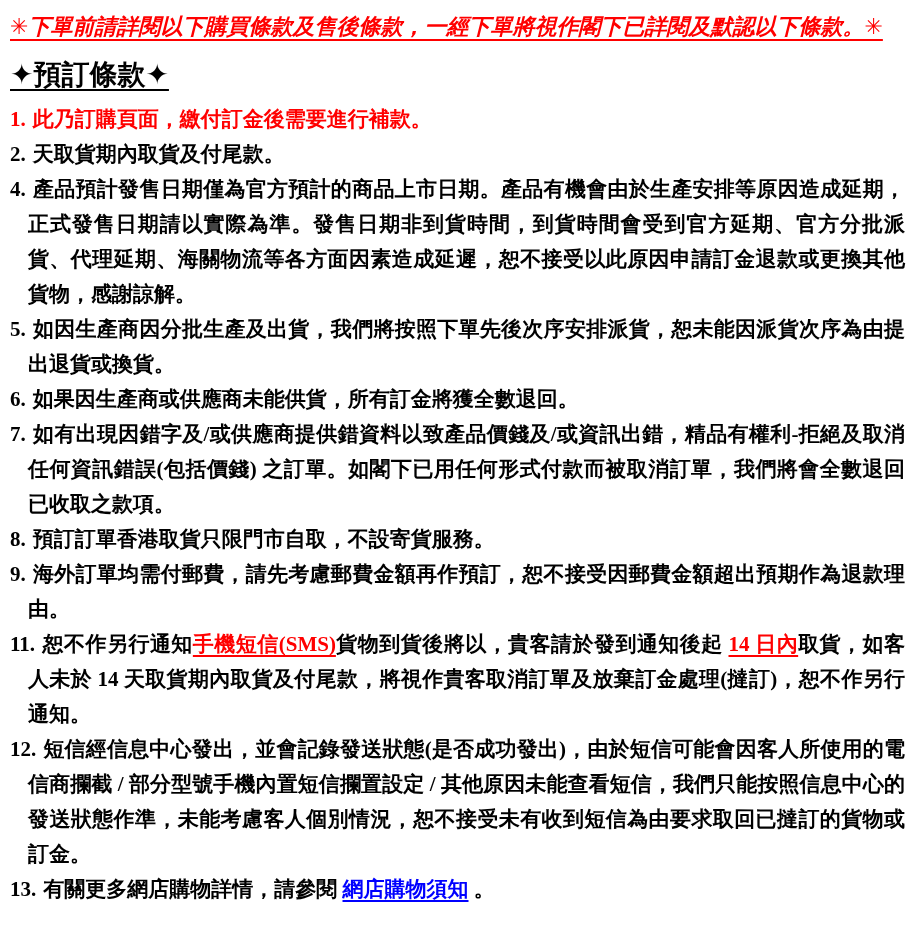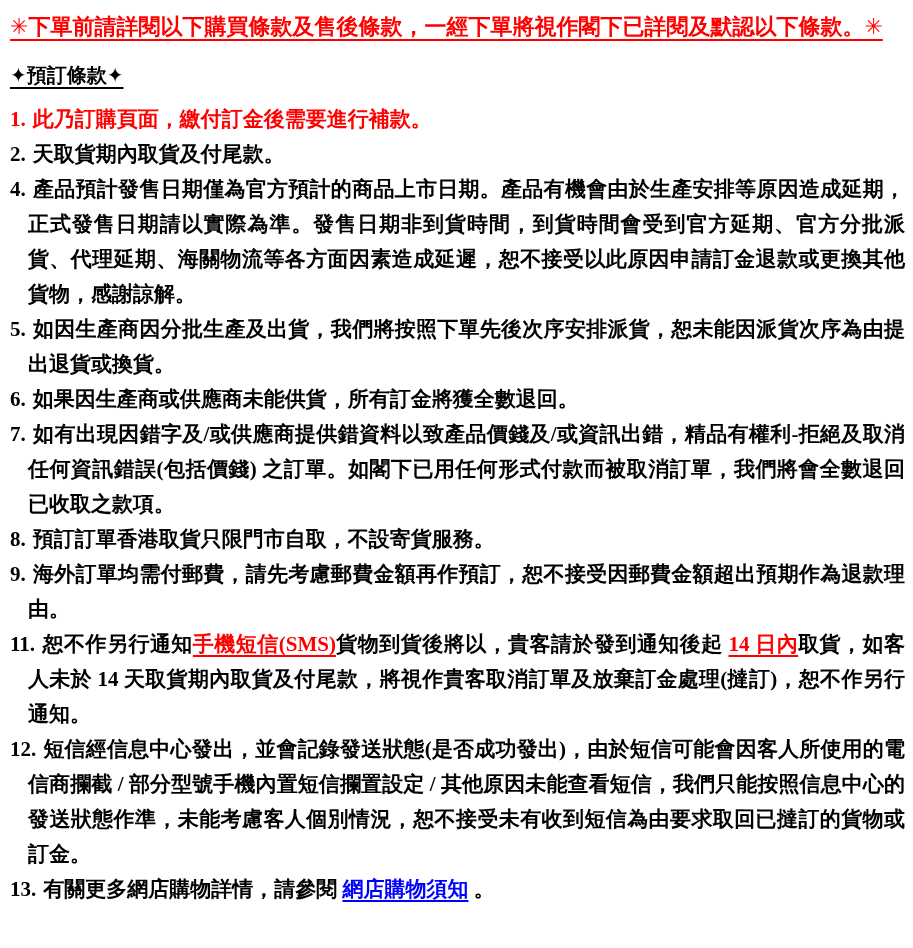--- a/index.html
+++ b/index.html
@@ -23,24 +23,25 @@
   }
   .notice-header {
     margin: 3px 0 0 0;
     font-size: 22px;
     line-height: 28px;
     color: var(--red);
     text-decoration: underline;
     text-underline-offset: 5px;
     text-decoration-thickness: 2px;
     white-space: nowrap;
+    font-style: italic;
   }
   .section-title {
     margin: 20px 0 0 0;
-    font-size: 20px;
+    font-size: 28px;
     line-height: 28px;
     color: var(--black);
     text-decoration: underline;
     text-underline-offset: 5px;
     text-decoration-thickness: 2px;
     display: inline-block;
   }
   .terms {
     margin-top: 13px;
     font-size: 21px;

